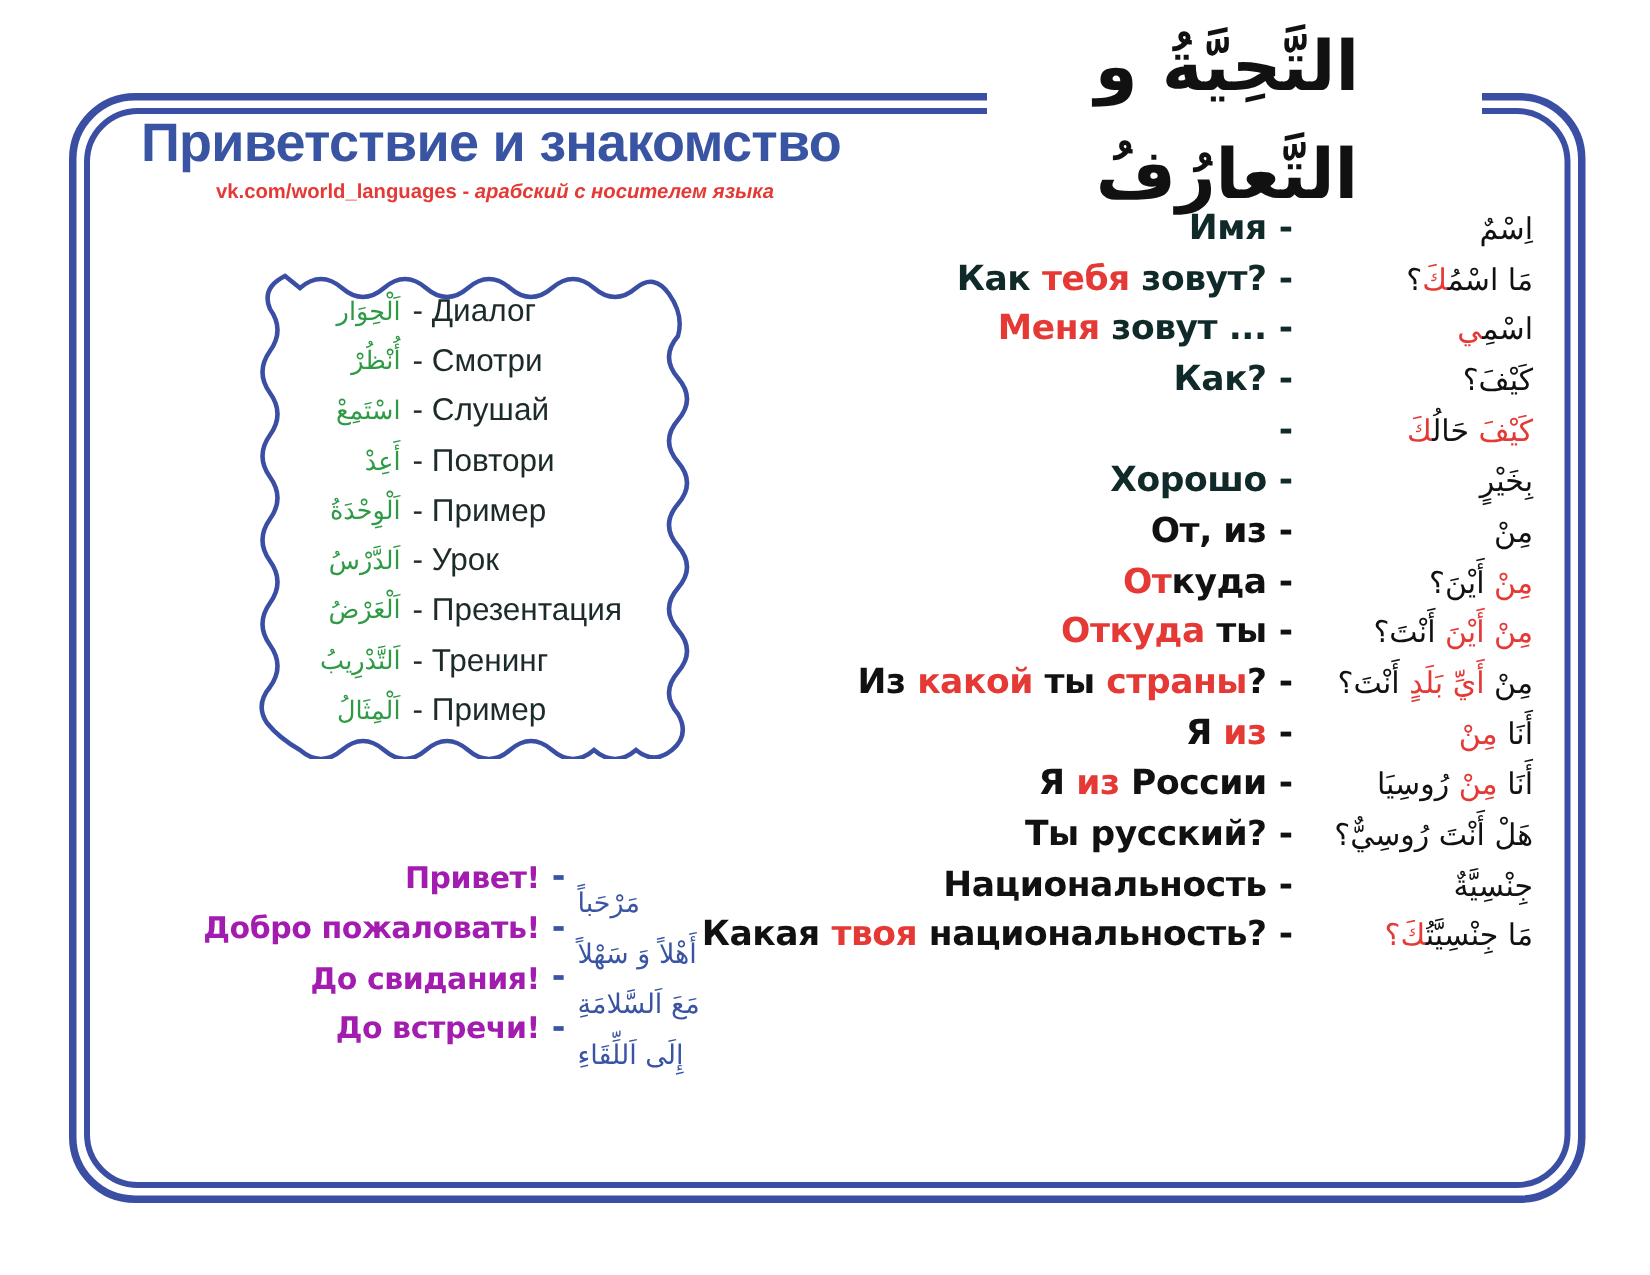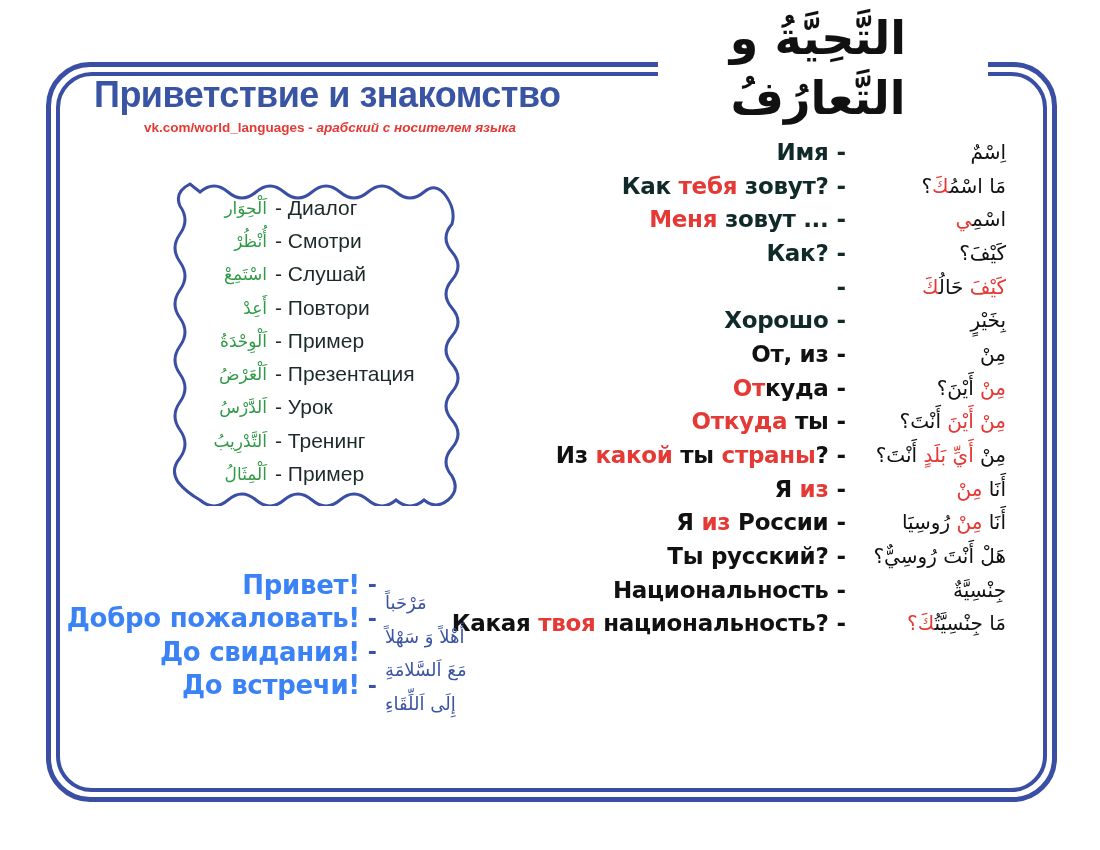--- a/index.html
+++ b/index.html
@@ -13,21 +13,21 @@
     border-style: solid; border-color: #3a4ea3;
   }
   .frame-outer { left: 46px; top: 62px; width: 1011px; height: 740px; border-width: 5px; border-radius: 44px; }
   .frame-inner { left: 56px; top: 72px; width: 991px; height: 720px; border-width: 4px; border-radius: 36px; }
   .title-gap {
     position: absolute; left: 658px; top: 50px; width: 330px; height: 34px; background: #ffffff;
   }
   .arabic-title {
     position: absolute; right: 122px; top: 8px; width: 320px; text-align: center;
     font-family: "DejaVu Sans", sans-serif; font-weight: bold; font-size: 46px;
-    color: #111111; direction: rtl; line-height: 60px;
+    color: #111111; direction: rtl; line-height: 72px;
   }
   .ru-title {
     position: absolute; left: 94px; top: 74px;
     font-family: Liberation Sans, sans-serif; font-weight: bold; font-size: 36px; color: #3a54a4;
     letter-spacing: -0.5px; white-space: nowrap;
   }
   .subtitle {
     position: absolute; left: 144px; top: 120px; font-size: 13.5px; font-weight: bold; color: #e53935;
     font-family: "Liberation Sans", sans-serif; white-space: nowrap;
   }
@@ -35,40 +35,40 @@
 
   .wavy { position: absolute; left: 170px; top: 176px; width: 310px; height: 330px; }
   .vocab { position: absolute; left: 185px; top: 191px; width: 280px; }
   .vocab-row { height: 33.3px; display: flex; align-items: center; white-space: nowrap; }
   .vocab-ar {
     width: 90px; text-align: right; direction: rtl; color: #2e9a45;
     font-size: 17px; font-family: "DejaVu Sans", sans-serif; padding-right: 8px; box-sizing: border-box;
   }
   .vocab-ru { font-size: 21px; color: #1c2a2a; font-family: "Liberation Sans", sans-serif; }
 
-  .phrases { position: absolute; right: 94px; top: 135px; }
+  .phrases { position: absolute; right: 78px; top: 135px; }
   .phrase {
     height: 33.7px; display: flex; justify-content: flex-end; align-items: center; white-space: nowrap;
   }
   .ph-ru {
     font-family: "DejaVu Sans", sans-serif; font-weight: bold; font-size: 23px; color: #0f2a28;
     letter-spacing: -0.3px;
   }
   .ph-ru .hl { color: #e53935; }
   .ph-dash { font-family: "DejaVu Sans", sans-serif; font-weight: bold; font-size: 23px; color: #0f2a28; padding: 0 8px; }
   .ph-ar {
     direction: rtl; font-family: "DejaVu Sans", sans-serif; font-size: 20px; color: #111111;
     width: 152px; text-align: right; unicode-bidi: plaintext;
   }
   .ph-ar .hl { color: #e53935; }
   .black .ph-ru, .black .ph-dash { color: #111111; }
 
   .greets { position: absolute; right: 600px; top: 568px; }
   .greet { height: 33.5px; display: flex; justify-content: flex-end; align-items: center; white-space: nowrap; }
-  .gr-ru { font-family: "DejaVu Sans", sans-serif; font-weight: bold; font-size: 26px; color: #3b82f6; letter-spacing: -0.3px; }
+  .gr-ru { font-family: "DejaVu Sans", sans-serif; font-weight: bold; font-size: 20px; color: #a21caf; letter-spacing: -0.3px; }
   .gr-dash { font-family: "DejaVu Sans", sans-serif; font-weight: bold; font-size: 22px; color: #3a54a4; padding: 0 8px; }
   .gr-ar { direction: rtl; font-size: 18px; color: #3a54a4; width: 115px; text-align: left; unicode-bidi: plaintext; font-family: "DejaVu Sans", sans-serif; margin-top: 36px; }
 </style>
 </head>
 <body>
 
 <div class="frame-outer"></div>
 <div class="frame-inner"></div>
 <div class="title-gap"></div>
 
@@ -103,28 +103,28 @@
     </div>
   <div class="vocab-row">
       <span class="vocab-ar">أَعِدْ</span>
       <span class="vocab-ru">- Повтори</span>
     </div>
   <div class="vocab-row">
       <span class="vocab-ar">اَلْوِحْدَةُ</span>
       <span class="vocab-ru">- Пример</span>
     </div>
   <div class="vocab-row">
+      <span class="vocab-ar">اَلدَّرْسُ</span>
+      <span class="vocab-ru">- Урок</span>
+    </div>
+  <div class="vocab-row">
       <span class="vocab-ar">اَلْعَرْضُ</span>
       <span class="vocab-ru">- Презентация</span>
     </div>
   <div class="vocab-row">
-      <span class="vocab-ar">اَلدَّرْسُ</span>
-      <span class="vocab-ru">- Урок</span>
-    </div>
-  <div class="vocab-row">
       <span class="vocab-ar">اَلتَّدْرِيبُ</span>
       <span class="vocab-ru">- Тренинг</span>
     </div>
   <div class="vocab-row">
       <span class="vocab-ar">اَلْمِثَالُ</span>
       <span class="vocab-ru">- Пример</span>
     </div>
 </div>
 
 <div class="phrases" id="phrases">

